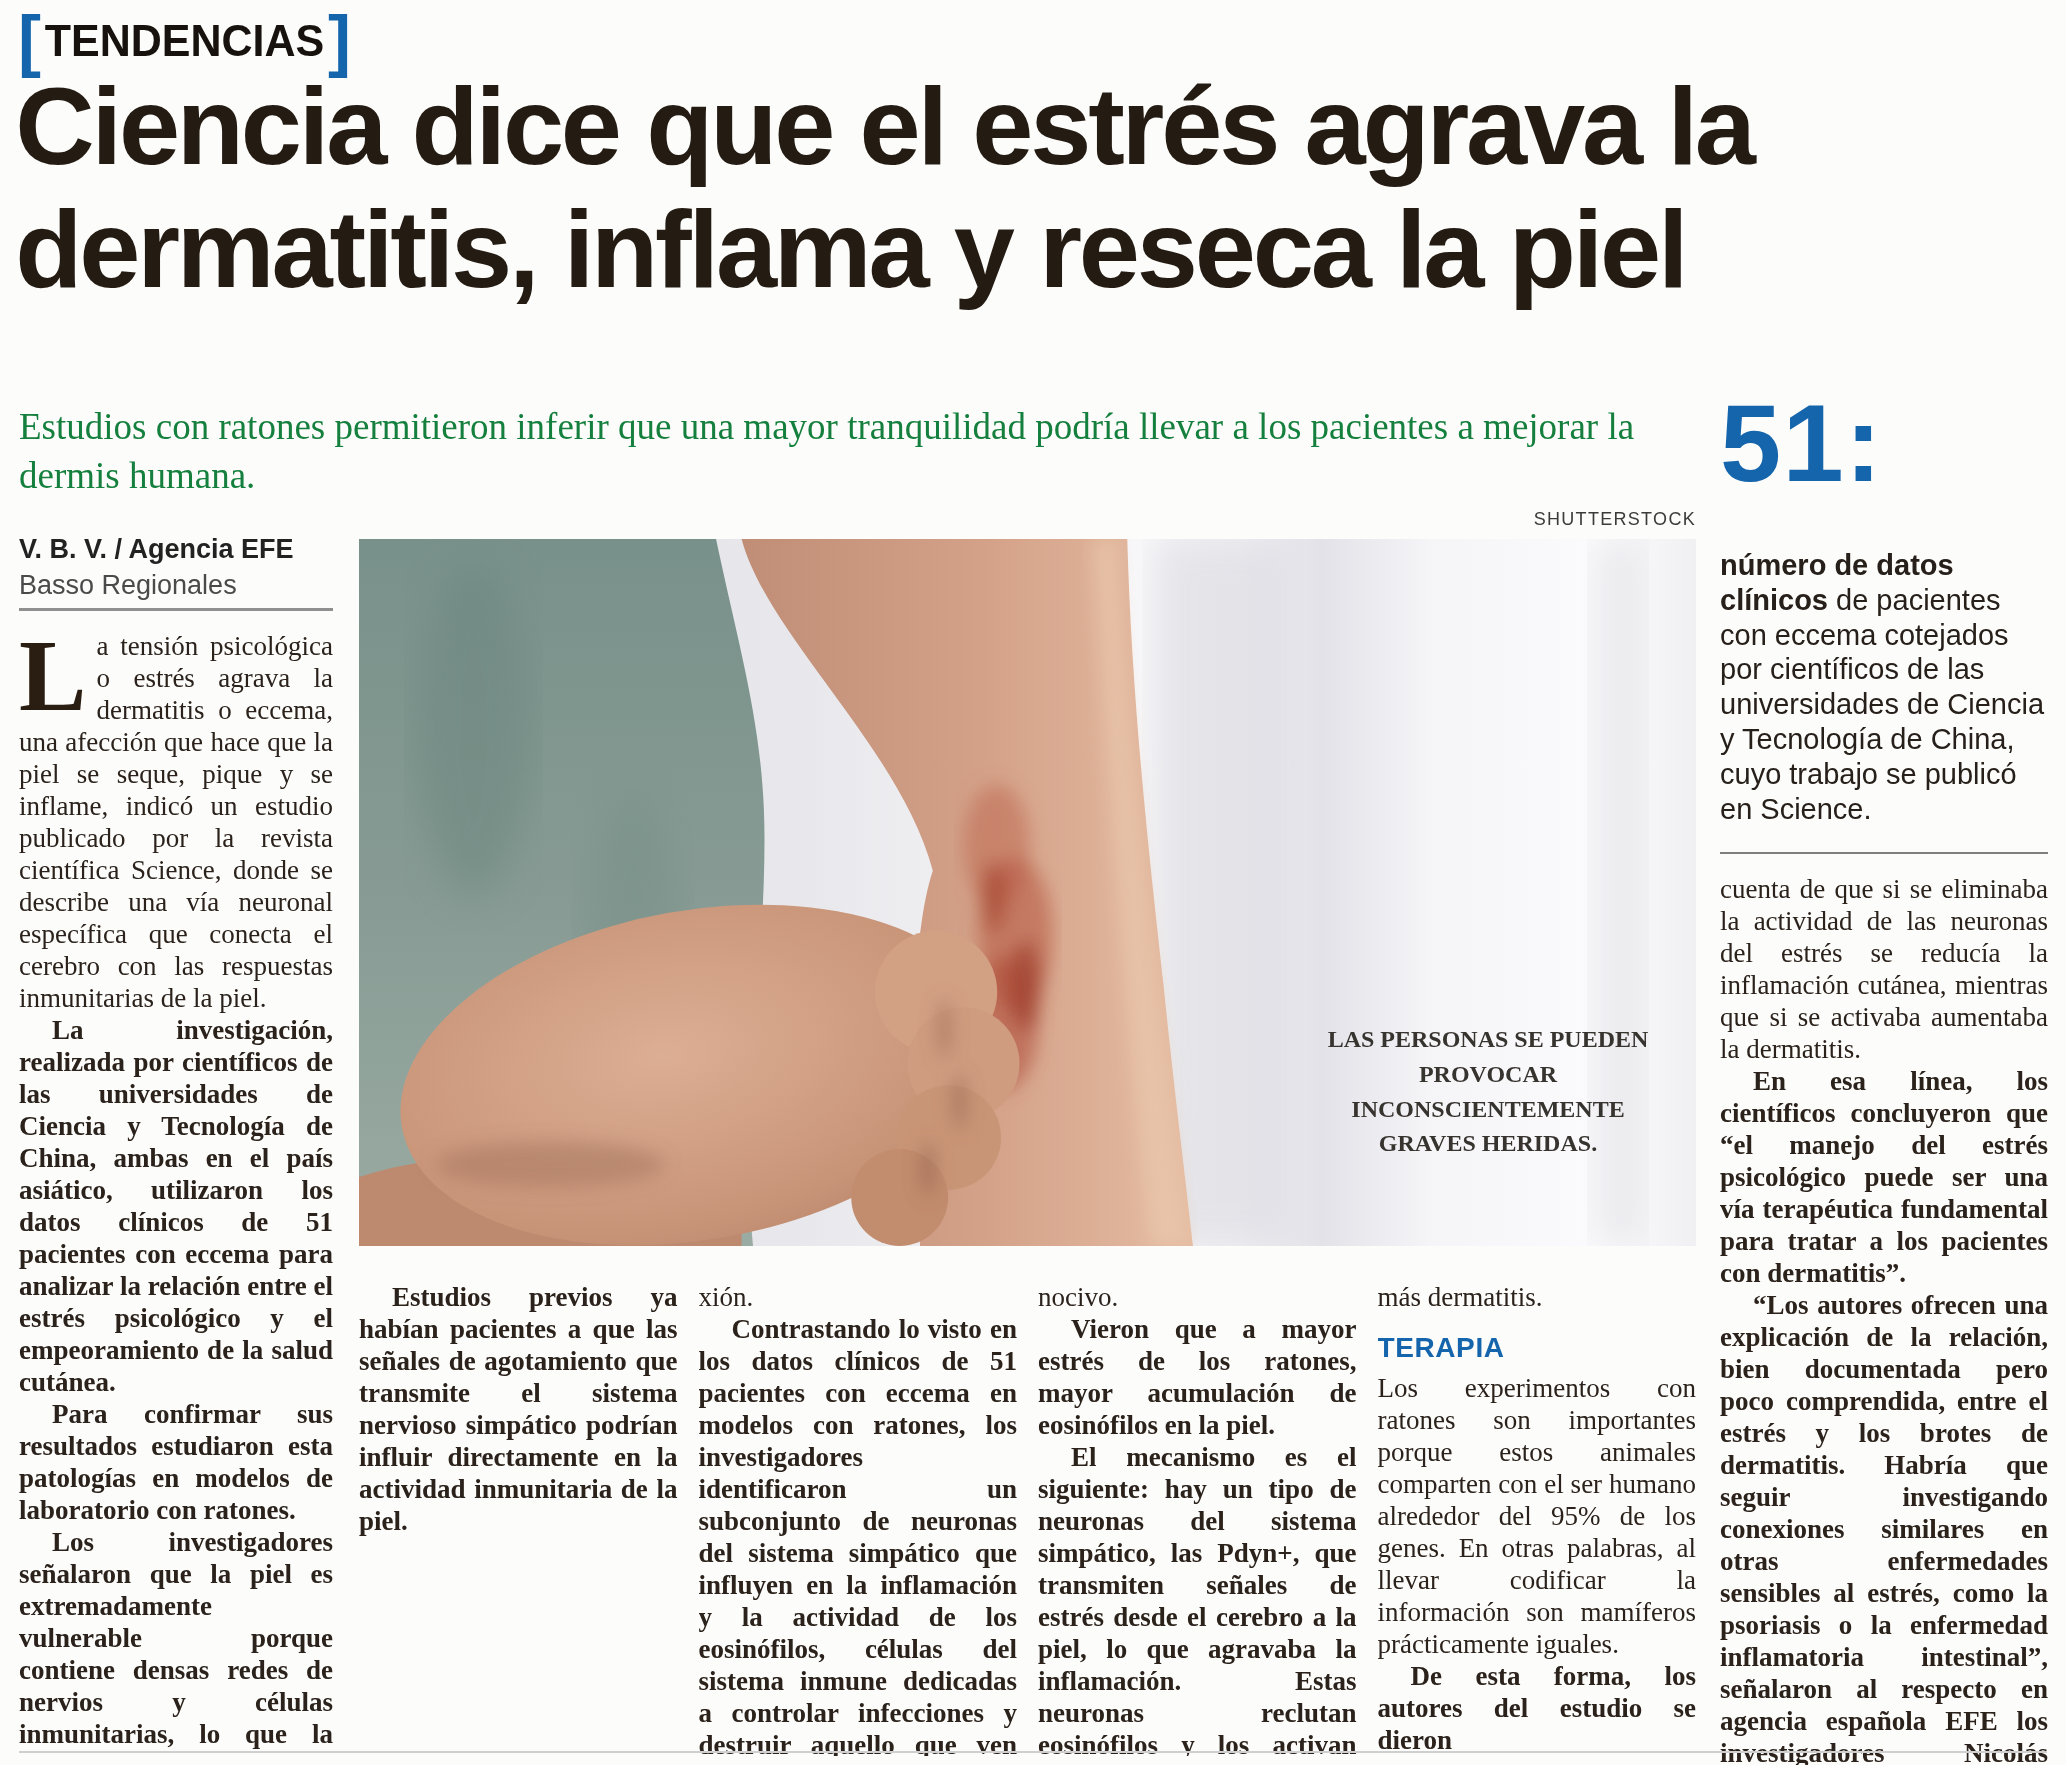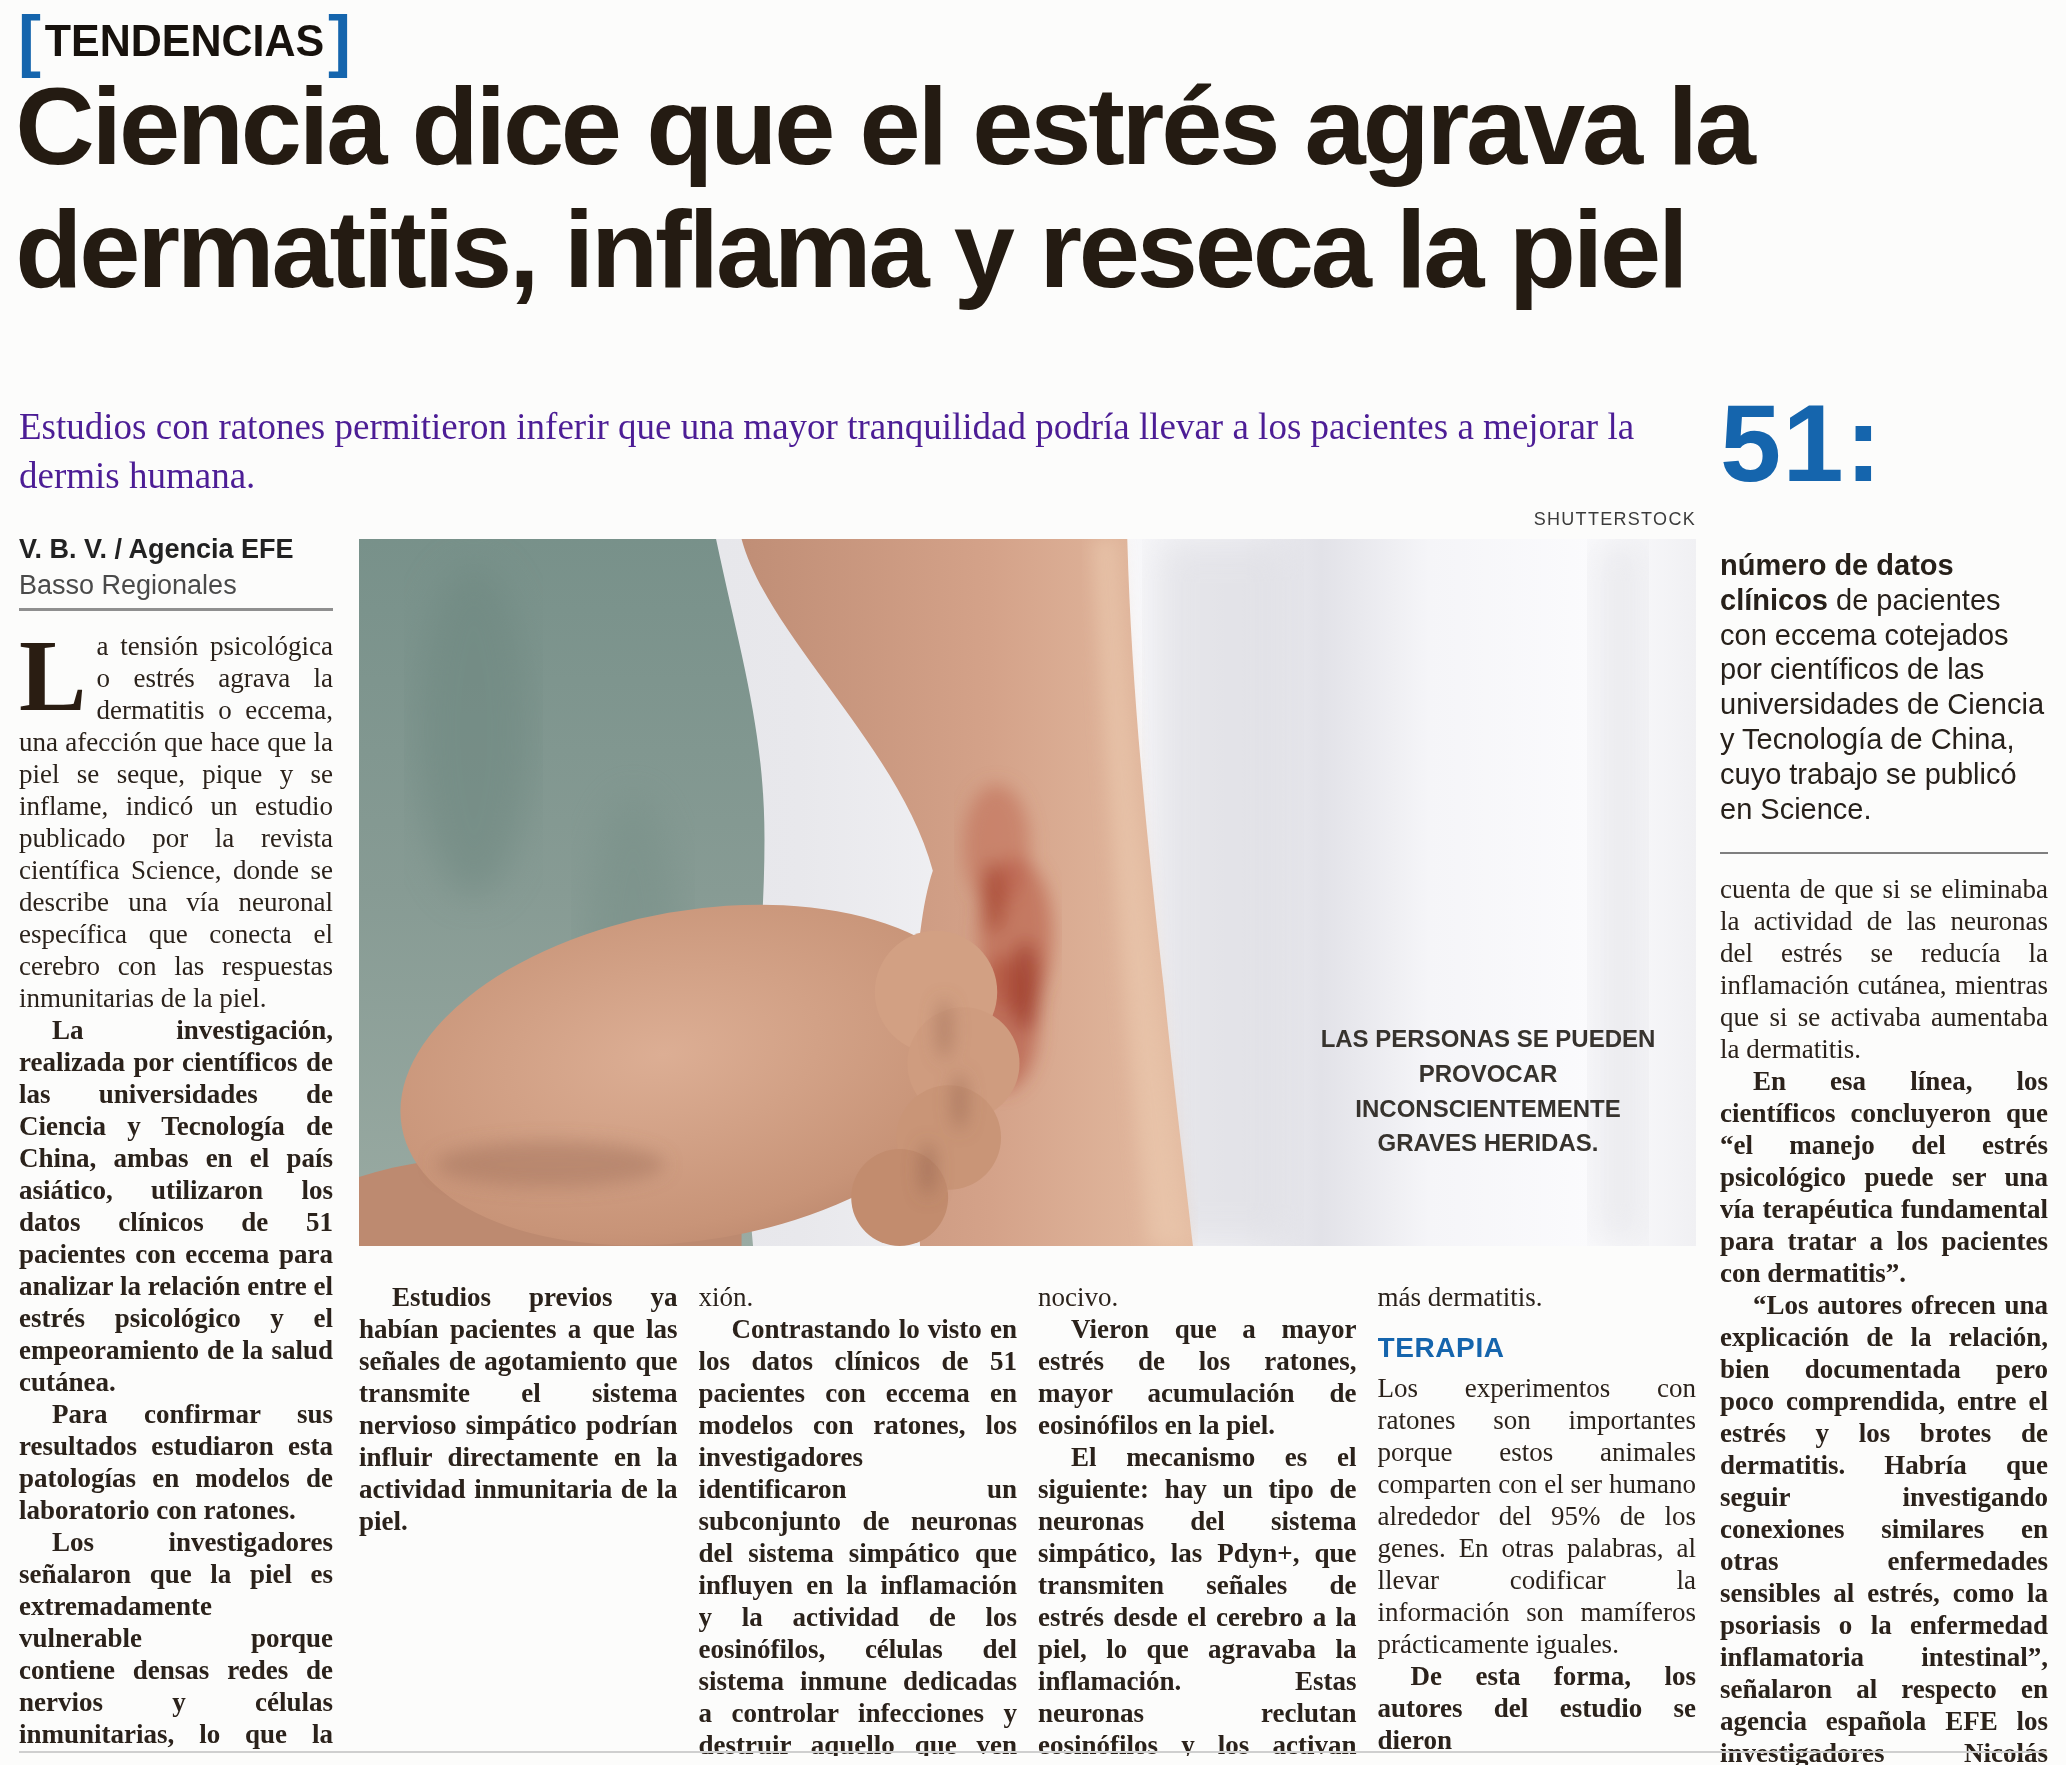--- a/index.html
+++ b/index.html
@@ -22,21 +22,21 @@
   }
 
   .headline {
     left:15.3px; top:64px; width:2028px;
     font-weight:700; font-size:110px; line-height:1.12; letter-spacing:-3.2px;
     color:#241b12;
   }
   .subtitle {
     left:19px; top:402px; width:1639px;
     font-family:"Liberation Serif", serif;
-    font-size:37px; line-height:1.33; color:#4c1d95;
+    font-size:37px; line-height:1.33; color:#15803d;
   }
   .byline { left:19px; top:534px; }
   .byline .author { font-weight:700; font-size:27px; color:#222; }
   .byline .media  { font-weight:400; font-size:27px; color:#4a4a4a; margin-top:5.1px; }
   .byline-rule { left:19px; top:608px; width:314px; height:2.6px; background:#8f8f8f; }
 
   
   .serif p {
     font-family:"Liberation Serif", serif;
     font-size:27px; line-height:32px; text-align:justify;
@@ -47,21 +47,21 @@
   .dropcap {
     float:left; font-family:"Liberation Serif", serif; font-weight:700;
     font-size:101px; line-height:77px; padding:7.7px 10.2px 3.8px 0; color:#2a1d12;
   }
 
   
   .photo-credit {
     left:359px; top:509px; width:1337px; text-align:right;
     font-size:18px; letter-spacing:1.3px; color:#3b3b3b;
   }
-  .photo { left:359px; top:539px; width:1337px; height:707px; overflow:hidden; background:#ececef; }
+  .photo { left:359px; top:539px; width:1337px; height:707px; overflow:hidden; background:#ececef;font-family:Liberation Serif, serif; }
   .photo svg { display:block; width:100%; height:100%; }
   .photo-caption {
     position:absolute; left:944px; top:483px; width:370px;
     text-align:center; font-weight:700; font-size:24px; line-height:1.45;
     color:#37332e;
   }
 
   
   .bottom-cols { left:359px; top:1281px; width:1337px; height:475px; display:flex; gap:21px; overflow:hidden; }
   .bcol { width:319px; overflow:hidden; }

